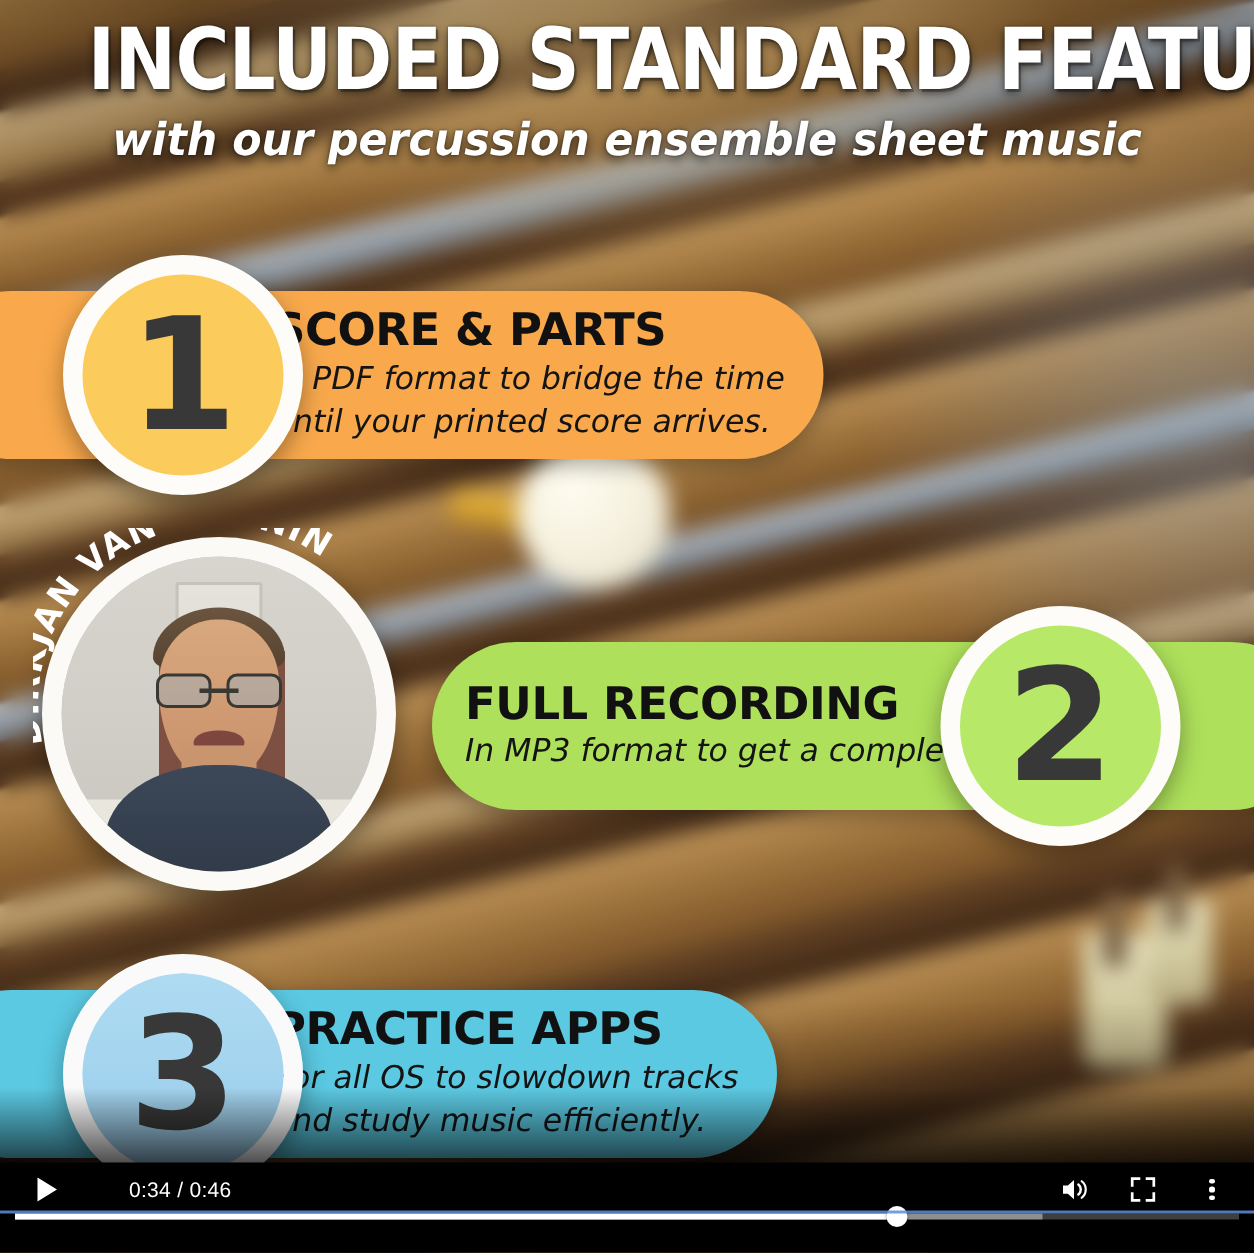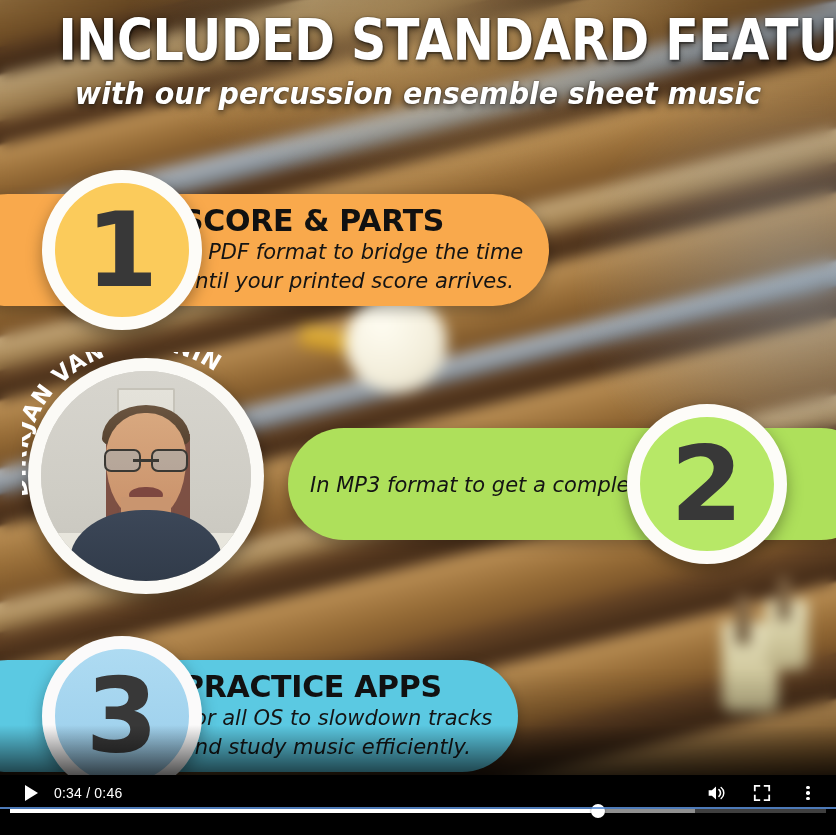--- a/index.html
+++ b/index.html
@@ -401,21 +401,21 @@
     z-index: 12;
     background: #000;
   }
   .ctrl-row {
     position: absolute;
     left: 0; right: 0; top: 0;
     height: 36px;
     display: flex;
     align-items: center;
   }
-  .ctrl-left { display: flex; align-items: center; padding-left: 12px; }
+  .ctrl-left { display: flex; align-items: center; padding-left: 12px; gap: 32px; }
   .ctrl-right { margin-left: auto; display: flex; align-items: center; padding-right: 10px; gap: 10px; }
   .cbtn {
     width: 36px; height: 36px;
     display: flex; align-items: center; justify-content: center;
     cursor: pointer;
   }
   .time {
     color: #ffffff;
     font-family: "Liberation Sans", sans-serif;
     font-size: 14px;
@@ -531,20 +531,21 @@
         <div class="fdesc">until your printed score arrives.</div>
       </div>
     </div>
   </div>
 
   <div class="feature" id="feature-2">
     <div class="pill">
       <div class="wedge w-top"></div>
       <div class="wedge w-bot"></div>
       <div class="ftext">
+        <div class="fhead">FULL RECORDING</div>
         <div class="fdesc">In MP3 format to get a complete</div>
       </div>
     </div>
     <div class="numcircle">
       <span>2</span>
     </div>
   </div>
 
   <div class="feature" id="feature-3">
     <div class="numcircle">

